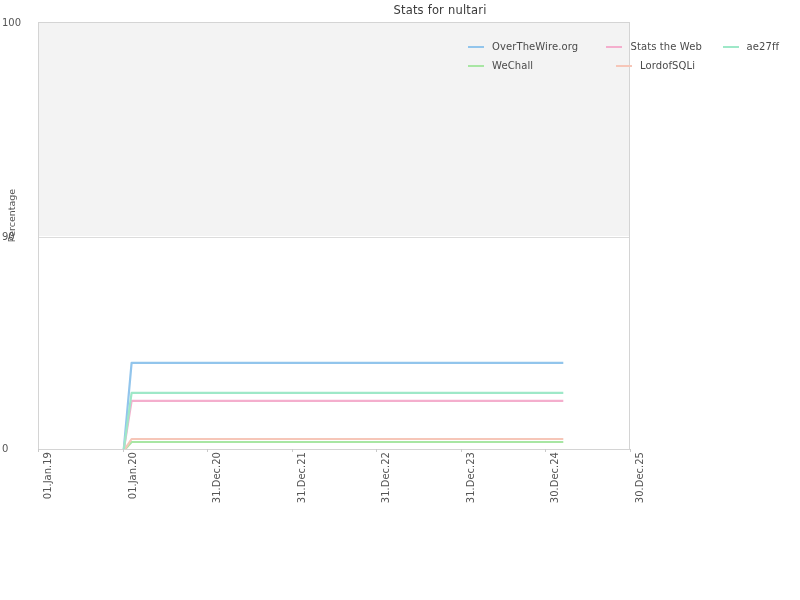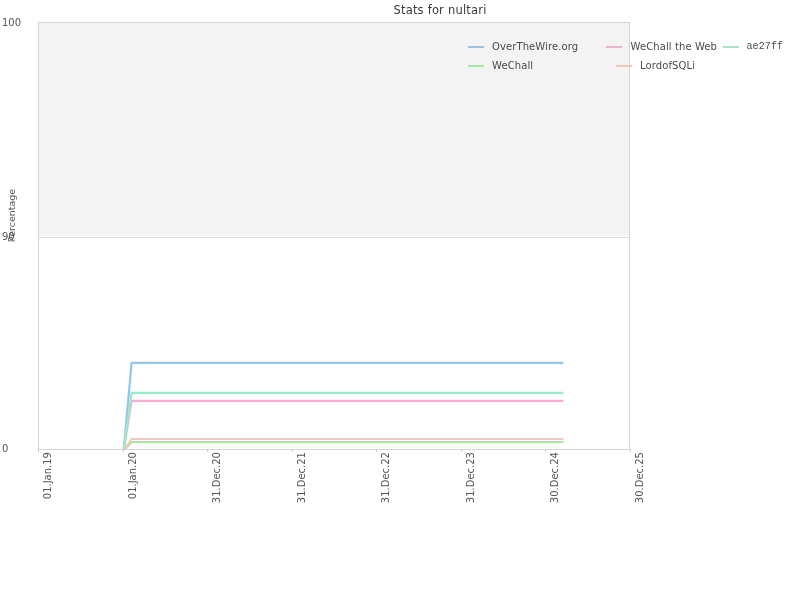--- a/index.html
+++ b/index.html
@@ -140,21 +140,21 @@
     flex-direction: row;
     height: 19px;
     align-items: flex-end;
   }
   .legend-entry {
     display: flex;
     align-items: center;
   }
   .legend-entry.col0 { width: 148px; }
   .legend-entry.col1 { width: 124px; }
-  .legend-entry.col2 { width: 70px; font-family: Liberation Mono, monospace; }
+  .legend-entry.col2 { width: 70px; }
   .legend-swatch {
     display: inline-block;
     width: 16px;
     height: 2px;
     margin-right: 8px;
     flex: 0 0 auto;
   }
   .legend-label {
     white-space: nowrap;
     font-size: 10px;
@@ -207,21 +207,21 @@
     </div>
 
   <div id="legend">
       <div class="legend-row">
         <div class="legend-entry col0">
           <span class="legend-swatch" style="background: rgb(146, 197, 236);"></span>
           <span class="legend-label">OverTheWire.org</span>
         </div>
         <div class="legend-entry col1">
           <span class="legend-swatch" style="background: rgb(244, 174, 205);"></span>
-          <span class="legend-label">WeChall the Web</span>
+          <span class="legend-label">Stats the Web</span>
         </div>
         <div class="legend-entry col2">
           <span class="legend-swatch" style="background: rgb(158, 232, 200);"></span>
           <span class="legend-label">ae27ff</span>
         </div>
       </div>
       <div class="legend-row">
         <div class="legend-entry col0">
           <span class="legend-swatch" style="background: rgb(168, 230, 163);"></span>
           <span class="legend-label">WeChall</span>

